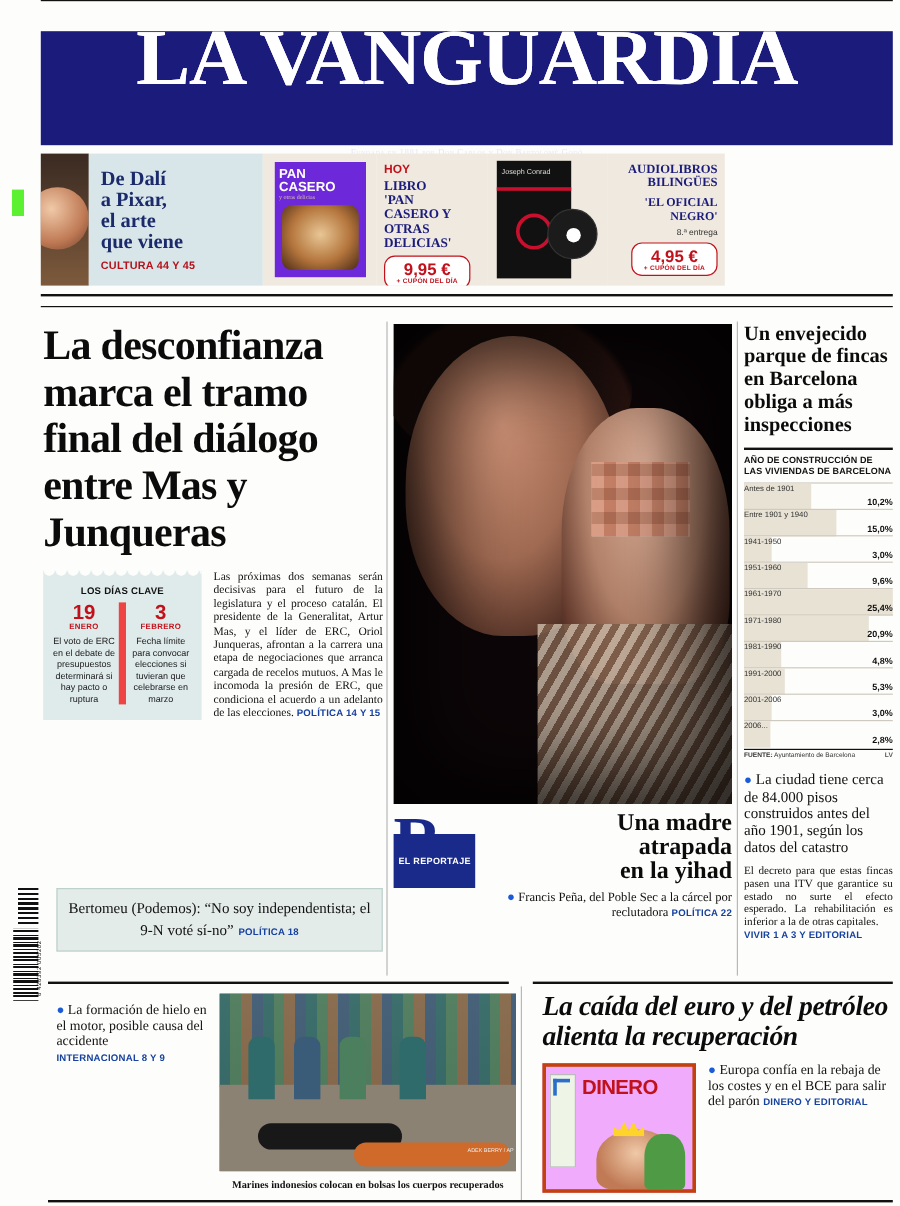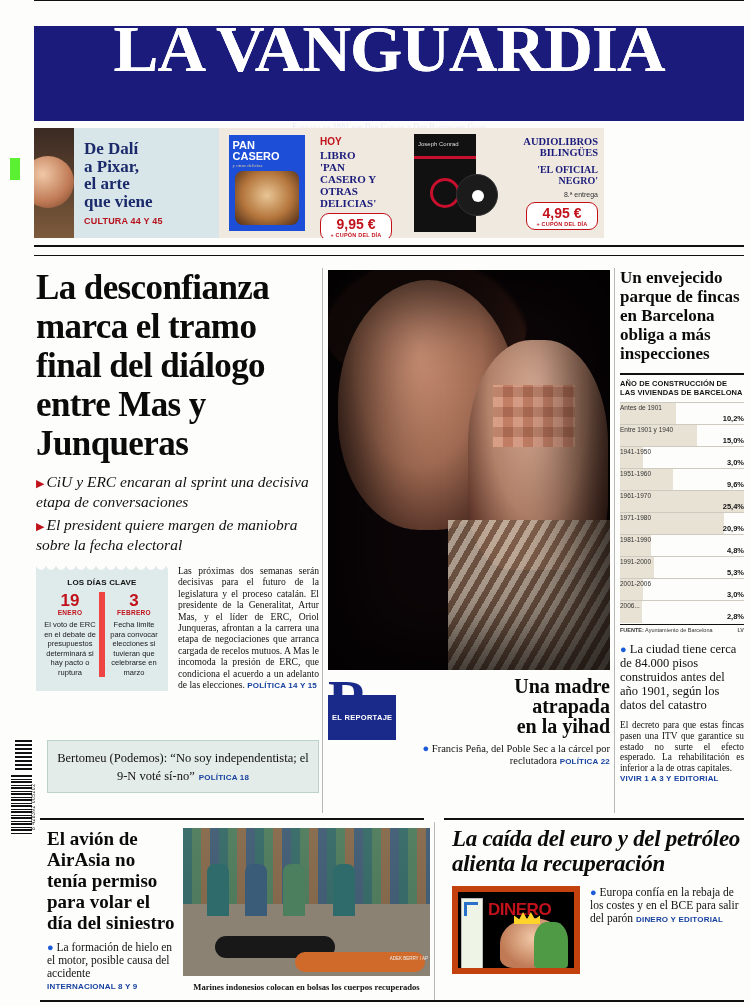--- a/index.html
+++ b/index.html
@@ -52,21 +52,21 @@
   .p2 .k { color:#b5121b; font-family:"Liberation Sans",sans-serif; font-weight:bold; font-size:9px; margin-top:6px; letter-spacing:.2px;}
   .p3 { width: 140px; background: #a9ccc2; }
   .p3 .cap { color:#12243a; font-family:"Liberation Serif",serif; font-size:8.5px; text-align:center;
              padding-top:6px; line-height:10px; letter-spacing:.3px;}
   .p3 .ph { position:absolute; left:8px; top:28px; width:124px; height:78px; background:#2e7d74; overflow:hidden;}
   .p3 .ph .wall { position:absolute; inset:0; background:#2a8b8b; }
   .p3 .ph .frame { position:absolute; width:22px; height:22px; background:#6c4a2a; border:2px solid #d8b070;}
   .p3 .ph .mo { position:absolute; left:14px; top:22px; color:#fff; font-family:"Liberation Sans",sans-serif; font-size:16px; font-weight:bold;}
   .p3 .ph .person { position:absolute; left:40px; bottom:0; width:44px; height:34px; background:#5b2f22; border-radius:18px 18px 0 0;}
   .p4 { width: 95px; background: #efe9df; display:flex; align-items:center; justify-content:center;}
-  .p4 .book { width: 76px; height: 96px; background:#1d4ed8; position:relative; overflow:hidden; }
+  .p4 .book { width: 76px; height: 96px; background:#6d28d9; position:relative; overflow:hidden; }
   .p4 .book .t { position:absolute; left:4px; top:5px; right:4px; color:#fff; font-family:"Liberation Sans",sans-serif; font-weight:bold; font-size:11px; line-height:11px;}
   .p4 .book .sub { position:absolute; left:4px; top:28px; color:#e0a; font-size:5px; color:#d8c7a0;}
   .p4 .book .bread { position:absolute; left:6px; top:36px; width:64px; height:54px; border-radius:8px;
                      background: radial-gradient(ellipse at 50% 45%, #e8c695, #b4753c 55%, #4a2a16); }
   .p5 { width: 92px; background: #efe9df; padding: 8px 4px 4px 6px; }
   .p5 .hoy { color:#c1121c; font-family:"Liberation Sans",sans-serif; font-weight:bold; font-size:10px;}
   .p5 .lines { color:#1a1b7a; font-family:"Liberation Serif",serif; font-weight:bold; font-size:11px; line-height:12px; margin-top:2px;}
   .price {
     margin-top: 4px; width: 72px; border: 1.5px solid #c1121c; border-radius: 9px;
     text-align: center; padding: 2px 0 2px;
@@ -199,21 +199,21 @@
   .bphoto .person { position:absolute; bottom:60px; width:22px; height:52px; background:#2f6b6b; border-radius:8px 8px 0 0;}
   .bcred { position:absolute; right:2px; top:128px; font-family:"Liberation Sans",sans-serif; font-size:4.5px; color:#eee;}
   .bcap { position:absolute; left:183px; top:982px; width:247px; text-align:center;
           font-family:"Liberation Serif",serif; font-weight:bold; font-size:8.6px; color:#111;}
 
   
   .br { position:absolute; left:452px; top:826px; width:292px; }
   .br .h { font-family:"Liberation Serif",serif; font-style:italic; font-weight:bold;
            font-size:23px; line-height:25px; color:#0b0b0b; letter-spacing:-.3px;}
   .br .row { display:flex; gap:10px; margin-top:10px; }
-  .brmag { width:128px; height:88px; background:#000000; position:relative; overflow:hidden; border:6px solid #c2410c;}
+  .brmag { width:128px; height:108px; background:#f0abfc; position:relative; overflow:hidden; border:3px solid #c2410c;}
   .brmag .mh { position:absolute; left:30px; top:8px; color:#c1121c; font-family:"Liberation Sans",sans-serif;
                font-weight:bold; font-size:17px; letter-spacing:-.5px;}
   .brmag .side { position:absolute; left:3px; top:6px; width:22px; height:78px; background:#eef4e6; border:1px solid #bbb;}
   .brmag .sq { position:absolute; left:6px; top:10px; width:14px; height:14px; border:3px solid #2a6fc9; border-right:none; border-bottom:none;}
   .brmag .king { position:absolute; left:42px; bottom:0; width:66px; height:50px;
                  background: radial-gradient(ellipse at 50% 40%, #f0c9a8, #c07a55 70%); border-radius:50% 50% 20% 20%;}
   .brmag .crown { position:absolute; left:56px; bottom:44px; width:26px; height:12px; background:#ffd42a;
                   clip-path: polygon(0 100%,0 30%,20% 60%,35% 0,50% 60%,65% 0,80% 60%,100% 30%,100% 100%);}
   .brmag .green { position:absolute; right:6px; bottom:0; width:34px; height:46px; background:#4f9b45; border-radius:40% 40% 10% 10%;}
   .br .s { flex:1; font-family:"Liberation Serif",serif; font-size:11.5px; line-height:13px; color:#111;}
@@ -317,24 +317,20 @@
   <div class="greenmark"></div>
 
   <div class="barcode">
     <div class="grp1"></div>
     <div class="grp2"></div>
     <div class="num">8 428392 005202</div>
   </div>
 
   <div class="leadcol">
     <div class="lead-h">La desconfianza marca el tramo final del diálogo entre Mas y Junqueras</div>
-    <div class="lead-sub">
-      <p><span class="tri">▶</span><span>CiU y ERC encaran al sprint una decisiva etapa de conversaciones</span></p>
-      <p><span class="tri">▶</span><span>El president quiere margen de maniobra sobre la fecha electoral</span></p>
-    </div>
     <div class="lead-body">
       <div class="keybox">
         <div class="kt">LOS DÍAS CLAVE</div>
         <div class="cols">
           <div class="col">
             <div class="num">19</div>
             <div class="mon">ENERO</div>
             <div class="txt">El voto de ERC en el debate de presupuestos determinará si hay pacto o ruptura</div>
           </div>
           <div class="col">
@@ -449,21 +445,20 @@
       <span class="bullet">●</span>
       <span>La ciudad tiene cerca de 84.000 pisos construidos antes del año 1901, según los datos del catastro</span>
     </div>
     <div class="rc-body">
       <span>El decreto para que estas fincas pasen una ITV que garantice su estado no surte el efecto esperado. La rehabilitación es inferior a la de otras capitales.</span>
       <div class="ref">VIVIR 1 A 3 Y EDITORIAL</div>
     </div>
   </div>
 
   <div class="bl">
-    <div class="h">El avión de AirAsia no tenía permiso para volar el día del siniestro</div>
     <div class="s">
       <span class="bullet">●</span>
       <span>La formación de hielo en el motor, posible causa del accidente</span>
       <div class="ref">INTERNACIONAL 8 Y 9</div>
     </div>
   </div>
 
   <div class="bphoto">
     <div class="sky"></div>
     <div class="crowd"></div>

